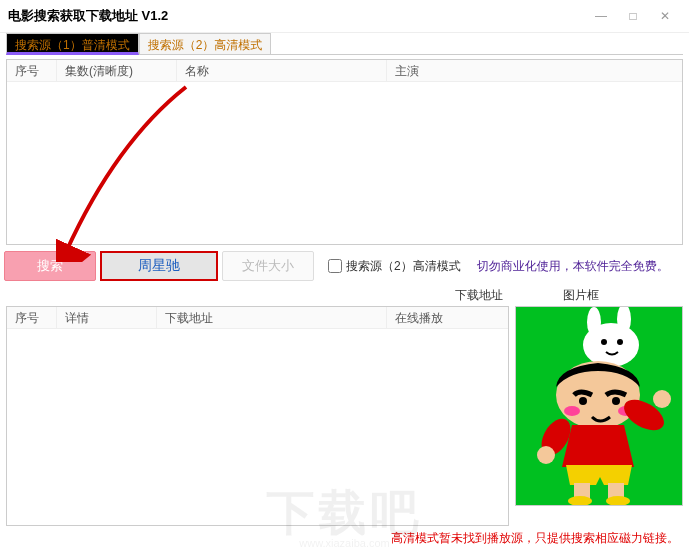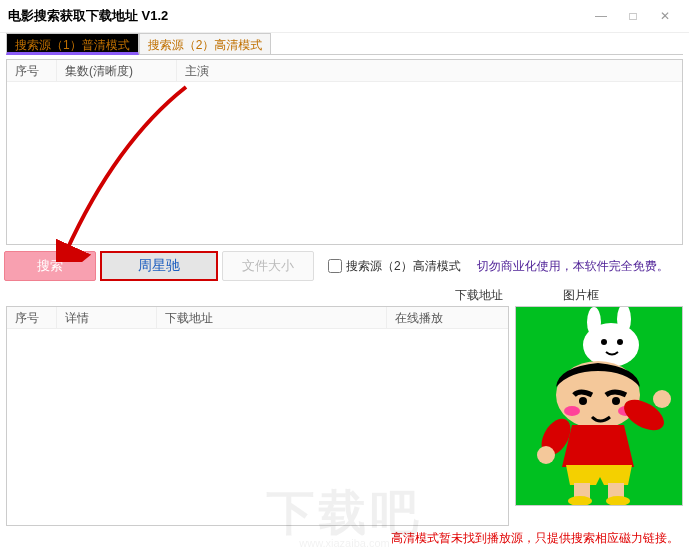--- a/index.html
+++ b/index.html
@@ -55,20 +55,21 @@
 
 <div class="tabstrip">
   <div class="tab active">搜索源（1）普清模式</div>
   <div class="tab inactive">搜索源（2）高清模式</div>
 </div>
 
 <div class="upper-table-wrap">
   <div class="table-header-row">
     <div class="th" style="width:50px">序号</div>
     <div class="th" style="width:120px">集数(清晰度)</div>
+    <div class="th" style="width:210px">名称</div>
     <div class="th" style="flex:1;border-right:none">主演</div>
   </div>
 </div>
 
 <div class="action-row">
   <button class="btn-search">搜索</button>
   <div class="input-wrap">
     <span>周星驰</span>
   </div>
   <button class="btn-play" disabled="">文件大小</button>

